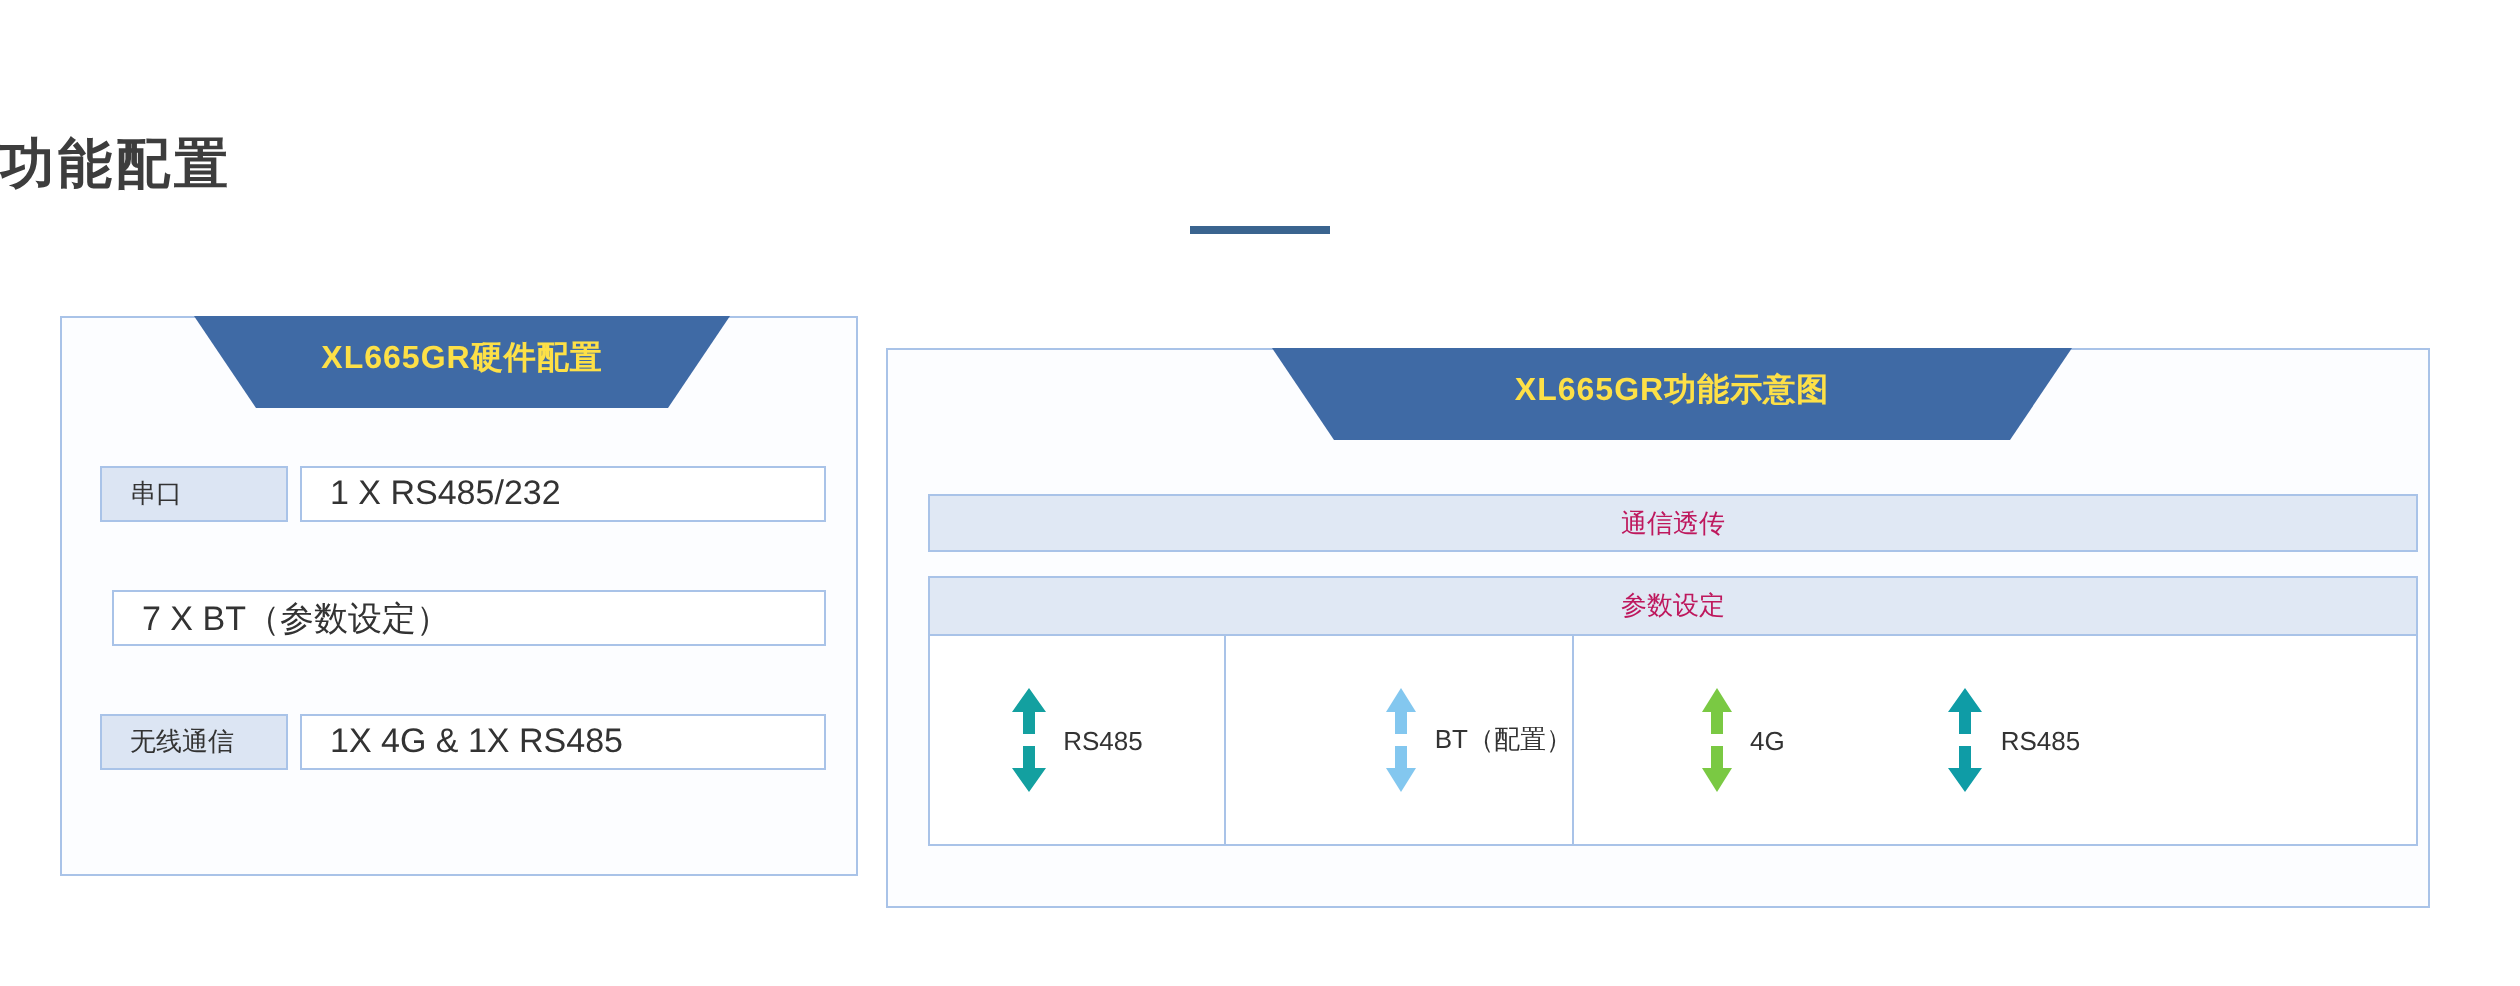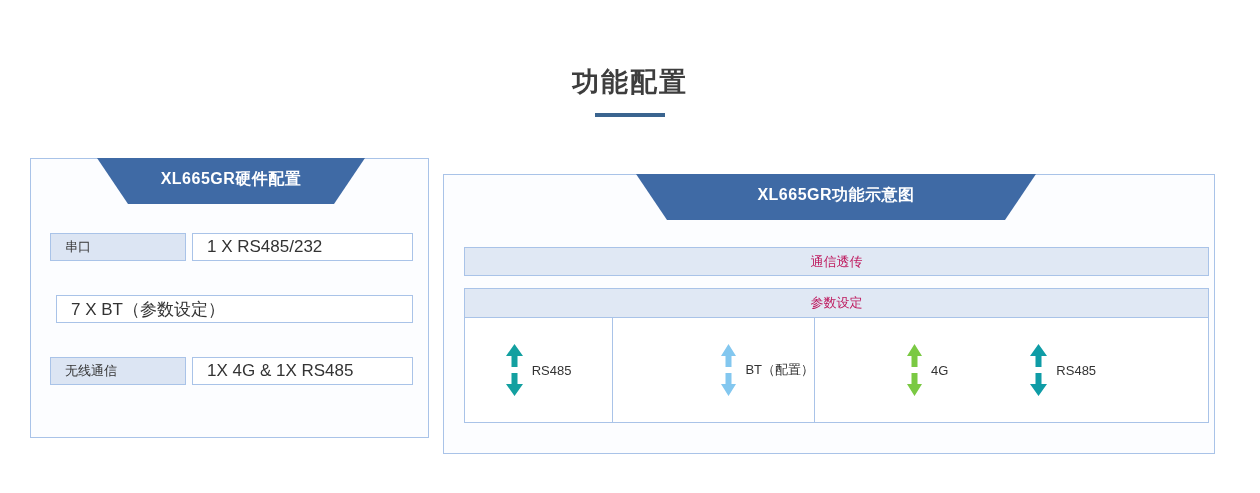--- a/index.html
+++ b/index.html
@@ -12,21 +12,20 @@
     overflow: hidden;
   }
 
   .page { position: relative; width: 1260px; height: 493px; }
 
   
   .title-block {
     position: absolute;
     left: 0; top: 64px;
     width: 1260px;
-    text-align: center;
   }
   .page-title {
     font-size: 27px;
     font-weight: bold;
     color: #3d3d3d;
     letter-spacing: 2px;
     line-height: 36px;
   }
   .title-underline {
     width: 70px;
@@ -43,21 +42,21 @@
   }
   .panel-left  { left: 30px;  top: 158px; width: 399px; height: 280px; }
   .panel-right { left: 443px; top: 158px; width: 772px; height: 280px; margin-top: 16px; }
 
   
   .banner {
     position: absolute;
     top: -1px;
     height: 46px;
     background: #3f6aa5;
-    color: #ffffff;
+    color: #fde047;
     font-size: 16px;
     font-weight: bold;
     letter-spacing: 0.5px;
     display: flex;
     align-items: center;
     justify-content: center;
     -webkit-clip-path: polygon(0 0, 100% 0, calc(100% - 31px) 100%, 31px 100%);
     clip-path: polygon(0 0, 100% 0, calc(100% - 31px) 100%, 31px 100%);
     padding-bottom: 3px;
   }
@@ -71,21 +70,21 @@
     width: 363px;
   }
   .spec-row {
     display: flex;
     align-items: stretch;
     height: 28px;
     margin-bottom: 34px;
   }
   .spec-row:last-child { margin-bottom: 0; }
   .spec-label {
-    width: 136px;
+    width: 94px;
     background: #dce5f3;
     border: 1px solid #a9c3e8;
     display: flex;
     align-items: center;
     padding-left: 14px;
     font-size: 13px;
     color: #333333;
   }
   .spec-value {
     flex: 1;
@@ -116,21 +115,20 @@
     color: #be185d;
   }
   .bar-transmit { margin-bottom: 12px; }
   .bar-interface { border-bottom: none; }
 
   .iface-grid {
     display: flex;
     height: 106px;
     border: 1px solid #a9c3e8;
     background: #ffffff;
-    gap: 28px;
   }
   .iface-cell {
     display: flex;
     align-items: center;
     border-right: 1px solid #a9c3e8;
     height: 100%;
   }
   .iface-cell:last-child { border-right: none; }
   .cell-rs485 { width: 148px; justify-content: center; }
   .cell-bt    { width: 174px; justify-content: flex-end; }

